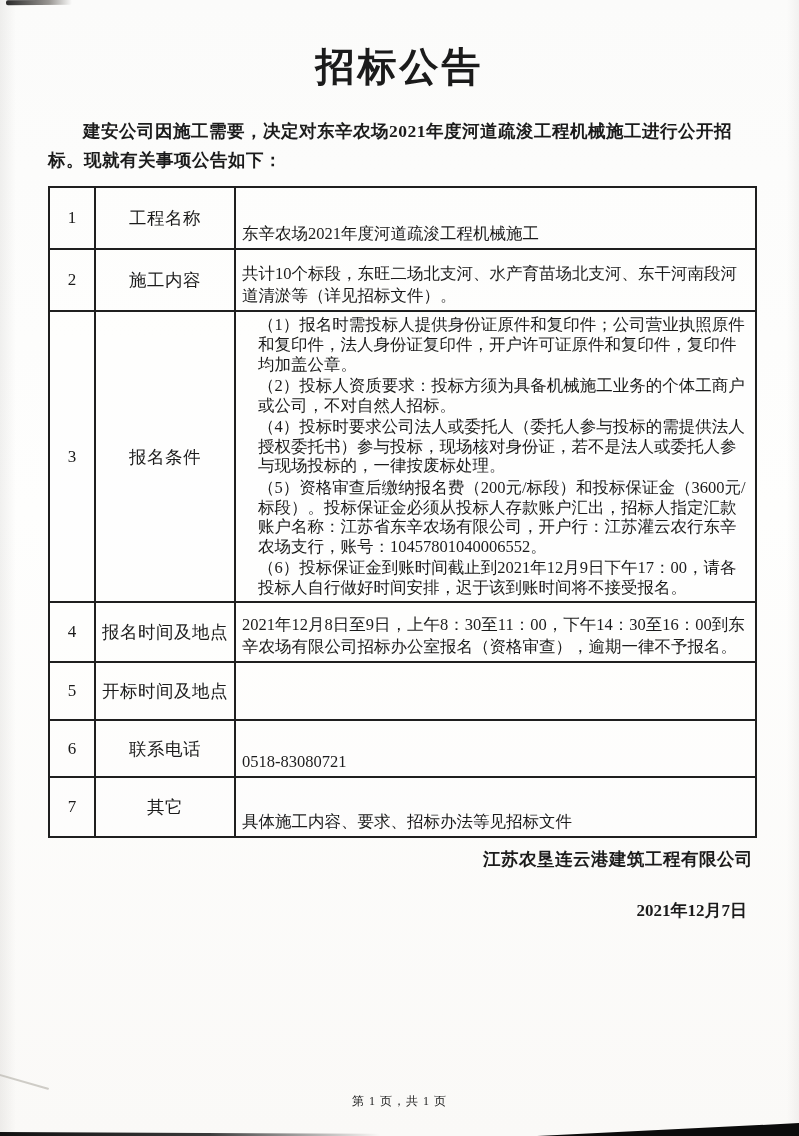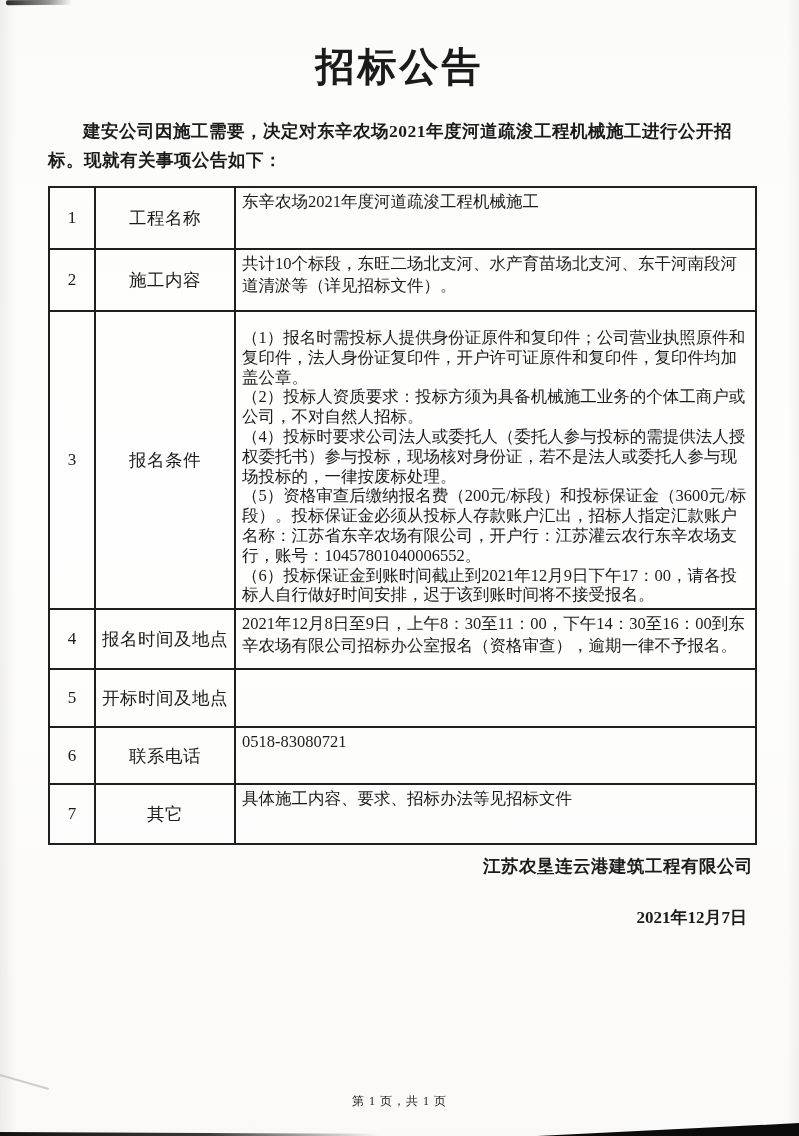--- a/index.html
+++ b/index.html
@@ -78,35 +78,35 @@
   .c-label {
     width: 138px; flex: 0 0 138px;
     display: flex; align-items: center; justify-content: center;
     border-right: 2px solid #1f1f1f;
     font-size: 17.5px; font-weight: 400;
     letter-spacing: 0.5px;
     text-align: center;
   }
   .c-content {
     flex: 1 1 auto;
-    display: flex; flex-direction: column; justify-content: flex-start;
+    display: flex; flex-direction: column; justify-content: flex-end;
     padding: 3px 8px 3px 6px;
     font-size: 16.5px;
     line-height: 22px;
     font-weight: 500;
   }
   .c-content p { margin: 0; }
   .row-h1 { min-height: 60px; }
   .row-h2 { min-height: 60px; }
   .row-h3 { min-height: 289px; }
   .row-h4 { min-height: 58px; }
   .row-h5 { min-height: 56px; }
   .row-h6 { min-height: 55px; }
   .row-h7 { min-height: 58px; }
-  .row-h3 .c-content { justify-content: space-between; line-height: 19.8px; padding-top: 16px; }
+  .row-h3 .c-content { justify-content: space-between; line-height: 19.8px; padding-top: 3px; margin-left: 16px; }
 
   .signature {
     margin: 9px 46px 0 0;
     text-align: right;
     font-size: 17.5px;
     font-weight: 700;
     letter-spacing: 0.5px;
     padding-left: 44px;
   }
   .sign-date {

